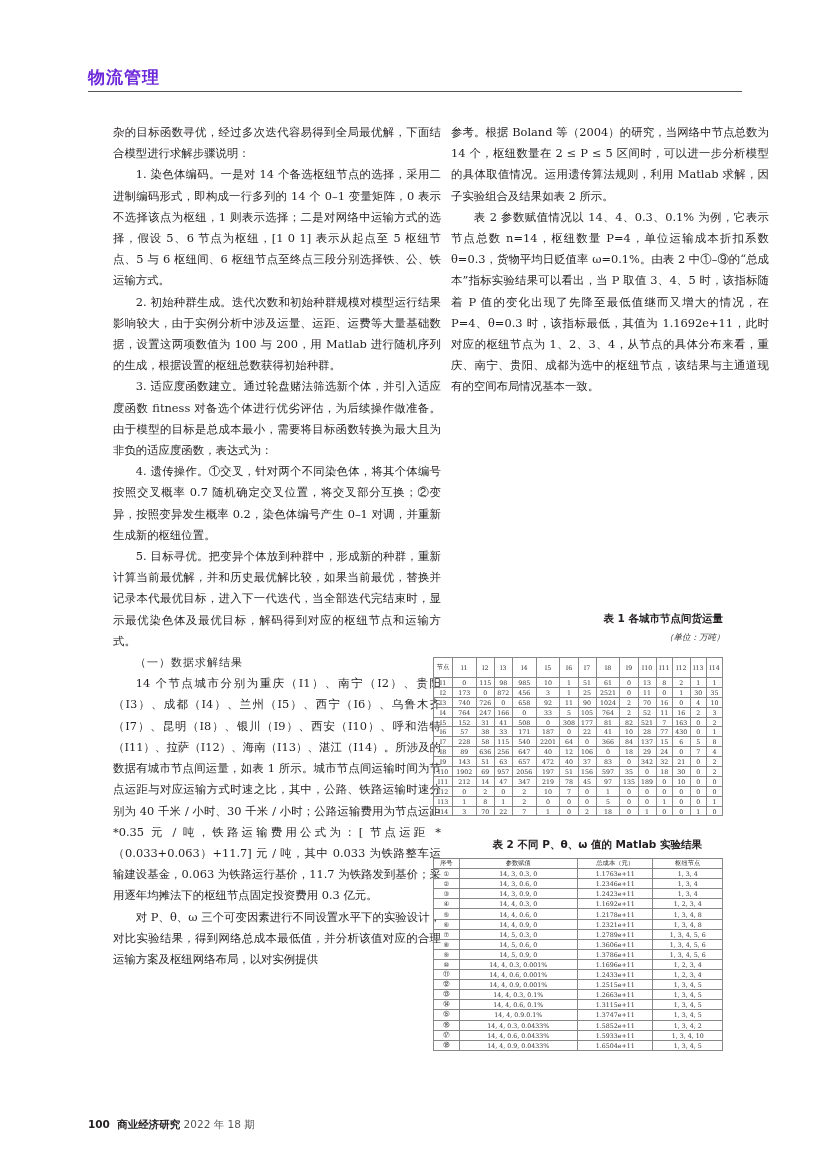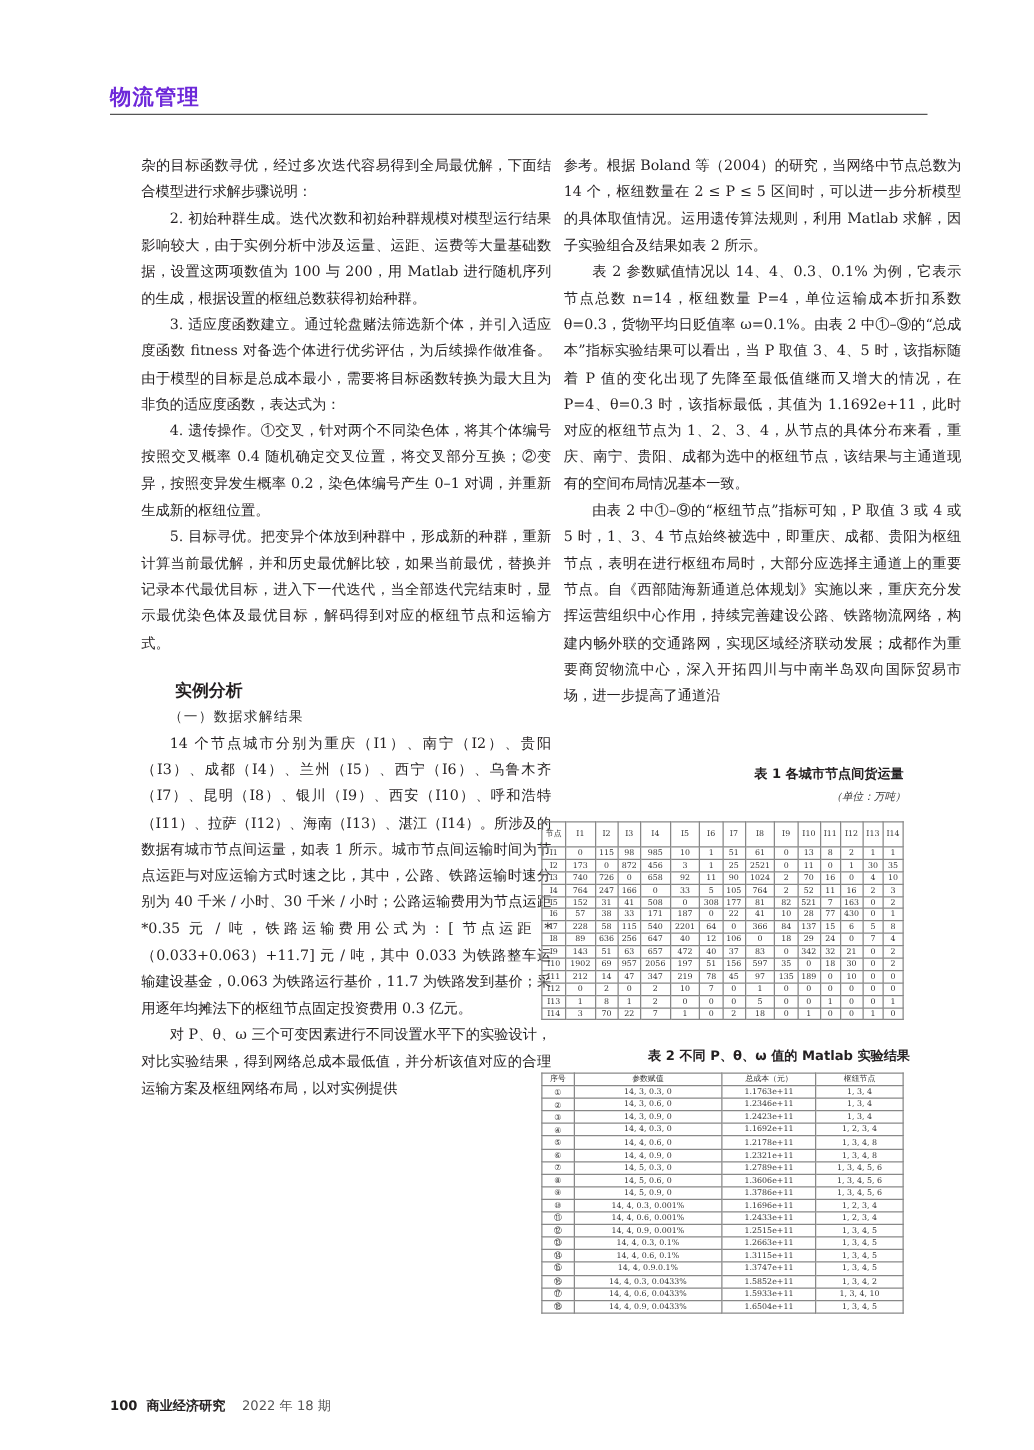--- a/index.html
+++ b/index.html
@@ -20,55 +20,54 @@
   .unit { position: absolute; font-size: 8.5px; color: #333; font-style: italic; }
   table { position: absolute; border-collapse: collapse; font-family: "DejaVu Serif", "Liberation Serif", serif; font-size: 6.3px; color: #333; }
   table td, table th { border: 0.6px solid #888; text-align: center; font-weight: normal; padding: 0; }
   #t1 { left: 433px; top: 657px; width: 290px; }
   #t1 th { height: 20px; }
   #t1 td { height: 9.9px; }
   #t2 { left: 433px; top: 858px; width: 290px; }
   #t2 th, #t2 td { height: 10.1px; }
   .footer { position: absolute; left: 88px; top: 1118px; font-size: 10.5px; font-family: "DejaVu Sans", "Liberation Sans", sans-serif; }
   .footer .pg { font-weight: bold; margin-right: 4px; }
-  .footer .jn { font-weight: bold; margin-right: 10px; }
+  .footer .jn { font-weight: bold; }
   .footer .iss { color: #555; }
 </style>
 </head>
 <body>
 
 <div class="section-header">
   <span>物流管理</span>
 </div>
 
 <div class="col left">
   <div id="lp1">
       <p class="noindent">杂的目标函数寻优，经过多次迭代容易得到全局最优解，下面结合模型进行求解步骤说明：</p>
+      <p>1. 染色体编码。一是对 14 个备选枢纽节点的选择，采用二进制编码形式，即构成一行多列的 14 个 0–1 变量矩阵，0 表示不选择该点为枢纽，1 则表示选择；二是对网络中运输方式的选择，假设 5、6 节点为枢纽，[1 0 1] 表示从起点至 5 枢纽节点、5 与 6 枢纽间、6 枢纽节点至终点三段分别选择铁、公、铁运输方式。</p>
       <p>2. 初始种群生成。迭代次数和初始种群规模对模型运行结果影响较大，由于实例分析中涉及运量、运距、运费等大量基础数据，设置这两项数值为 100 与 200，用 Matlab 进行随机序列的生成，根据设置的枢纽总数获得初始种群。</p>
       <p>3. 适应度函数建立。通过轮盘赌法筛选新个体，并引入适应度函数 fitness 对备选个体进行优劣评估，为后续操作做准备。由于模型的目标是总成本最小，需要将目标函数转换为最大且为非负的适应度函数，表达式为：</p>
     </div>
   <div id="lp2">
-      <p>4. 遗传操作。①交叉，针对两个不同染色体，将其个体编号按照交叉概率 0.4 随机确定交叉位置，将交叉部分互换；②变异，按照变异发生概率 0.2，染色体编号产生 0–1 对调，并重新生成新的枢纽位置。</p>
+      <p>4. 遗传操作。①交叉，针对两个不同染色体，将其个体编号按照交叉概率 0.7 随机确定交叉位置，将交叉部分互换；②变异，按照变异发生概率 0.2，染色体编号产生 0–1 对调，并重新生成新的枢纽位置。</p>
       <p>5. 目标寻优。把变异个体放到种群中，形成新的种群，重新计算当前最优解，并和历史最优解比较，如果当前最优，替换并记录本代最优目标，进入下一代迭代，当全部迭代完结束时，显示最优染色体及最优目标，解码得到对应的枢纽节点和运输方式。</p>
     </div>
-  <div class="h2">实例分析</div>
   <div class="h3">（一）数据求解结果</div>
   <div id="lp3">
       <p>14 个节点城市分别为重庆（I1）、南宁（I2）、贵阳（I3）、成都（I4）、兰州（I5）、西宁（I6）、乌鲁木齐（I7）、昆明（I8）、银川（I9）、西安（I10）、呼和浩特（I11）、拉萨（I12）、海南（I13）、湛江（I14）。所涉及的数据有城市节点间运量，如表 1 所示。城市节点间运输时间为节点运距与对应运输方式时速之比，其中，公路、铁路运输时速分别为 40 千米 / 小时、30 千米 / 小时；公路运输费用为节点运距 *0.35 元 / 吨，铁路运输费用公式为：[ 节点运距 *（0.033+0.063）+11.7] 元 / 吨，其中 0.033 为铁路整车运输建设基金，0.063 为铁路运行基价，11.7 为铁路发到基价；采用逐年均摊法下的枢纽节点固定投资费用 0.3 亿元。</p>
       <p>对 P、θ、ω 三个可变因素进行不同设置水平下的实验设计，对比实验结果，得到网络总成本最低值，并分析该值对应的合理运输方案及枢纽网络布局，以对实例提供</p>
     </div>
 </div>
 
 <div class="col right">
   <div id="rp1">
       <p class="noindent">参考。根据 Boland 等（2004）的研究，当网络中节点总数为 14 个，枢纽数量在 2 ≤ P ≤ 5 区间时，可以进一步分析模型的具体取值情况。运用遗传算法规则，利用 Matlab 求解，因子实验组合及结果如表 2 所示。</p>
     </div>
   <div id="rp2">
       <p>表 2 参数赋值情况以 14、4、0.3、0.1% 为例，它表示节点总数 n=14，枢纽数量 P=4，单位运输成本折扣系数 θ=0.3，货物平均日贬值率 ω=0.1%。由表 2 中①–⑨的“总成本”指标实验结果可以看出，当 P 取值 3、4、5 时，该指标随着 P 值的变化出现了先降至最低值继而又增大的情况，在 P=4、θ=0.3 时，该指标最低，其值为 1.1692e+11，此时对应的枢纽节点为 1、2、3、4，从节点的具体分布来看，重庆、南宁、贵阳、成都为选中的枢纽节点，该结果与主通道现有的空间布局情况基本一致。</p>
-      <p>由表 2 中①–⑨的“枢纽节点”指标可知，P 取值 3 或 4 或 5 时，1、3、4 节点始终被选中，即重庆、成都、贵阳为枢纽节点，表明在进行枢纽布局时，大部分应选择主通道上的重要节点。自《西部陆海新通道总体规划》实施以来，重庆充分发挥运营组织中心作用，持续完善建设公路、铁路物流网络，构建内畅外联的交通路网，实现区域经济联动发展；成都作为重要商贸物流中心，深入开拓四川与中南半岛双向国际贸易市场，进一步提高了通道沿</p>
     </div>
 </div>
 
 <div class="tbl-title" style="left:433px; top:612px; width:290px;">表 1  各城市节点间货运量</div>
 <div class="unit" style="left:665px; top:632px;">（单位：万吨）</div>
 <table id="t1">
   <thead>
       <tr id="t1-head">
         <th>节点</th>
         <th>I1</th>
@@ -322,21 +321,21 @@
         <td>0</td>
         <td>1</td>
         <td>0</td>
         <td>0</td>
         <td>1</td>
         <td>0</td>
       </tr>
     </tbody>
 </table>
 
-<div class="tbl-title" style="left:438px; top:838px; width:290px;">表 2  不同 P、θ、ω 值的 Matlab 实验结果</div>
+<div class="tbl-title" style="left:412px; top:838px; width:290px;">表 2  不同 P、θ、ω 值的 Matlab 实验结果</div>
 <table id="t2">
   <thead>
       <tr id="t2-head">
         <th>序号</th>
         <th>参数赋值</th>
         <th>总成本（元）</th>
         <th>枢纽节点</th>
       </tr>
     </thead>
   <tbody id="t2-body">

